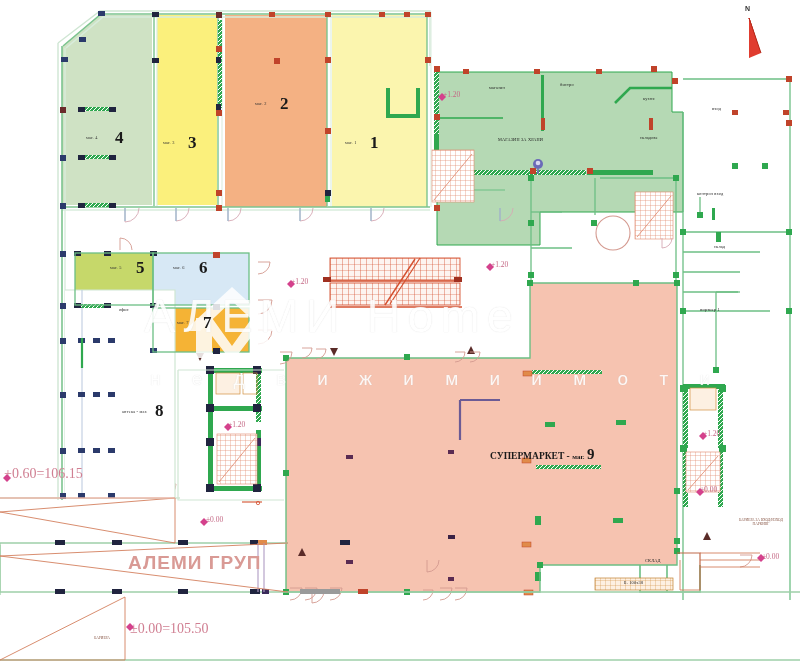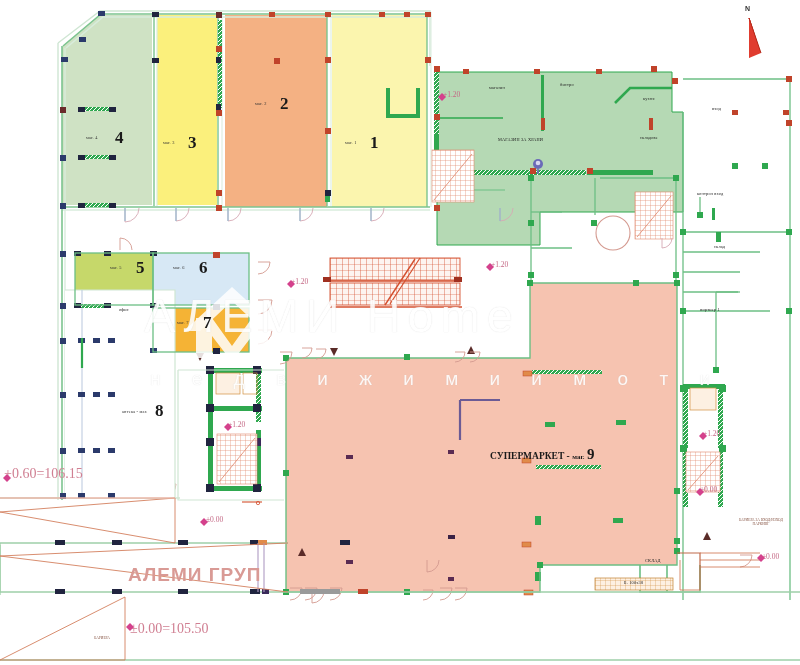--- a/index.html
+++ b/index.html
@@ -20,21 +20,21 @@
   }
   #wm-sub{
     left:150px;top:368px;width:530px;
     font-family:"Liberation Sans", sans-serif;
     font-size:19px;letter-spacing:13px;color:#ffffff;
     opacity:.88;white-space:nowrap;
     text-shadow:0 0 1px rgba(180,180,180,.5);
   }
   #wm-logo{left:176px;top:284px;width:112px;height:78px;opacity:.92;}
   .brandline{
-    position:absolute;left:128px;top:564px;
+    position:absolute;left:128px;top:552px;
     font-family:"Liberation Sans", sans-serif;
     font-size:19px;font-weight:bold;letter-spacing:1px;
     color:#d99a95;pointer-events:none;
   }
   .shopnum{
     position:absolute;font-family:"Liberation Serif",serif;
     font-size:17px;font-weight:bold;color:#1a1a1a;
   }
   .shoptag{
     position:absolute;font-family:"Liberation Serif",serif;

